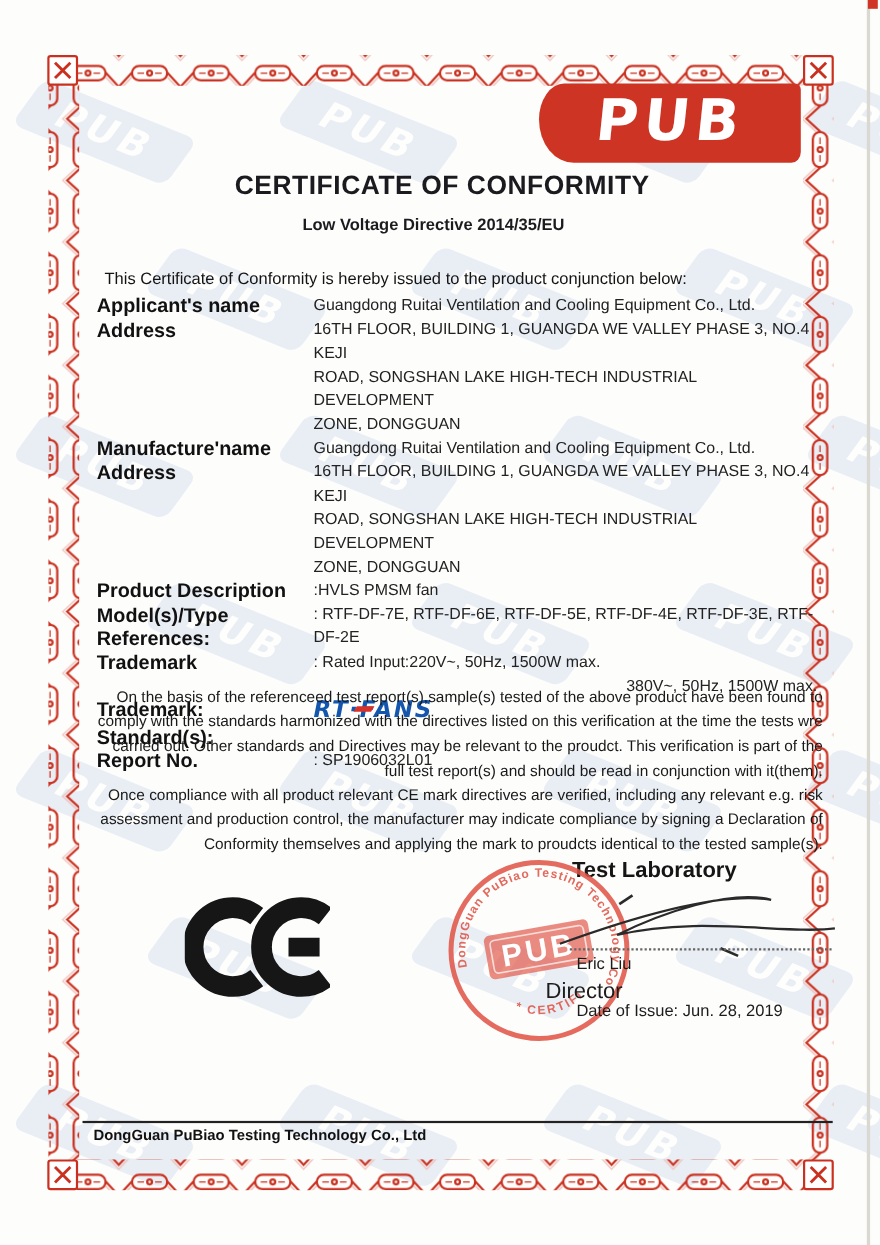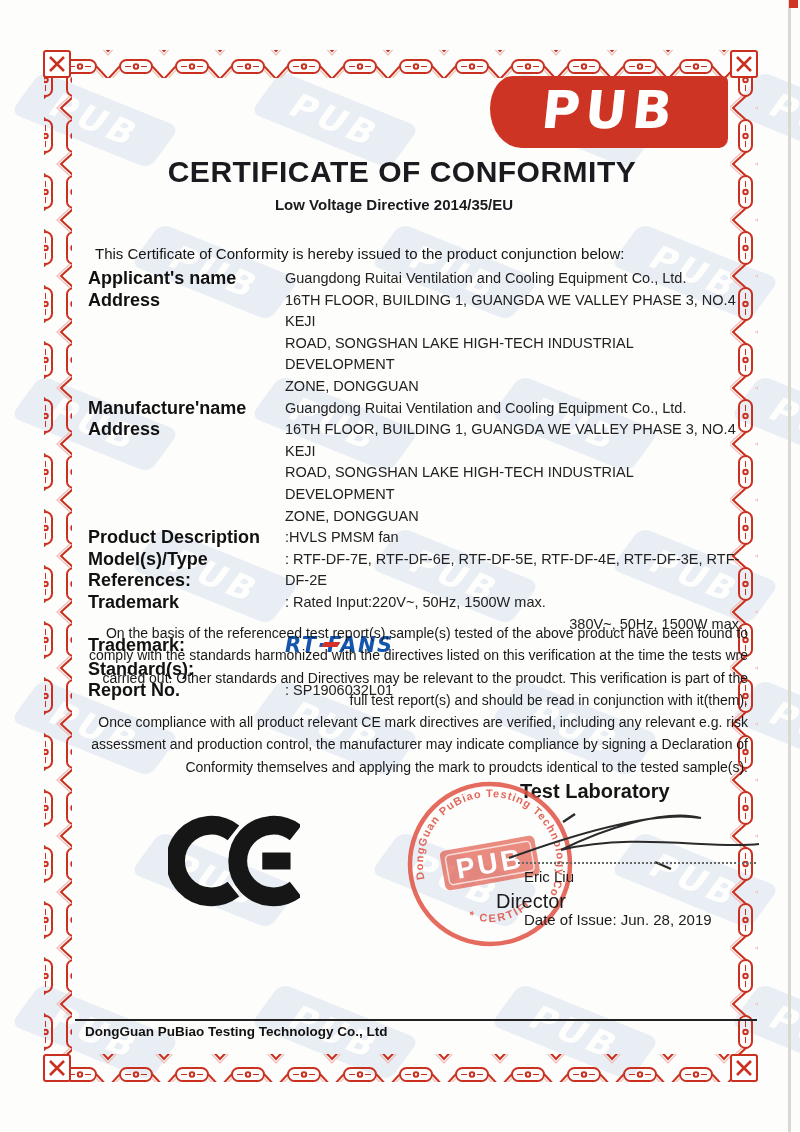--- a/index.html
+++ b/index.html
@@ -29,21 +29,21 @@
     border-radius:42px 10px 16px 58px / 60px 10px 18px 72px;
     display:flex; align-items:center; justify-content:center;
   }
   .pub-logo span {
     color:#fff; font-size:52px; font-weight:bold; letter-spacing:5px;
     transform:skewX(-6deg); line-height:1; margin-top:-5px;
     font-family:"DejaVu Sans", sans-serif;
   }
   .title {
     position:absolute; left:68px; width:668px; top:155px; text-align:center;
-    font-size:30px; font-weight:bold; letter-spacing:.5px; color:#1b1b1f;
+    font-size:24px; font-weight:bold; letter-spacing:.5px; color:#1b1b1f;
   }
   .subtitle {
     position:absolute; left:60px; width:668px; top:196px; text-align:center;
     font-size:15px; font-weight:bold; color:#1b1b1f;
   }
   .intro { position:absolute; left:95px; top:245px; font-size:15px; color:#141414; }
   
   .fields { position:absolute; left:88px; top:268px; width:655px; }
   .frow { display:flex; align-items:flex-start; }
   .flabel { width:197px; flex:0 0 197px; font-weight:bold; font-size:18px; line-height:21.6px; color:#111; }

